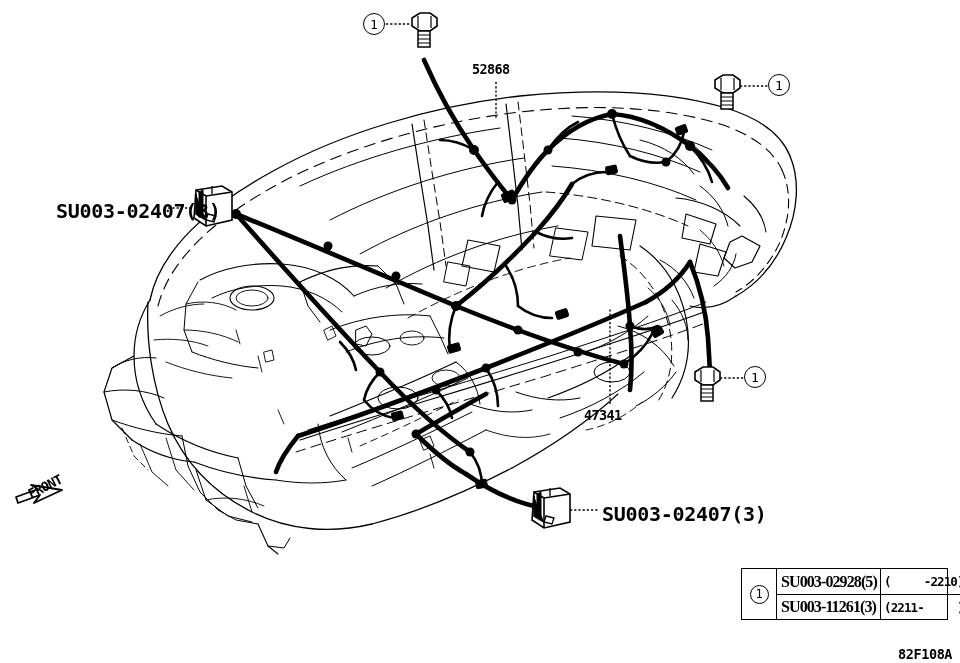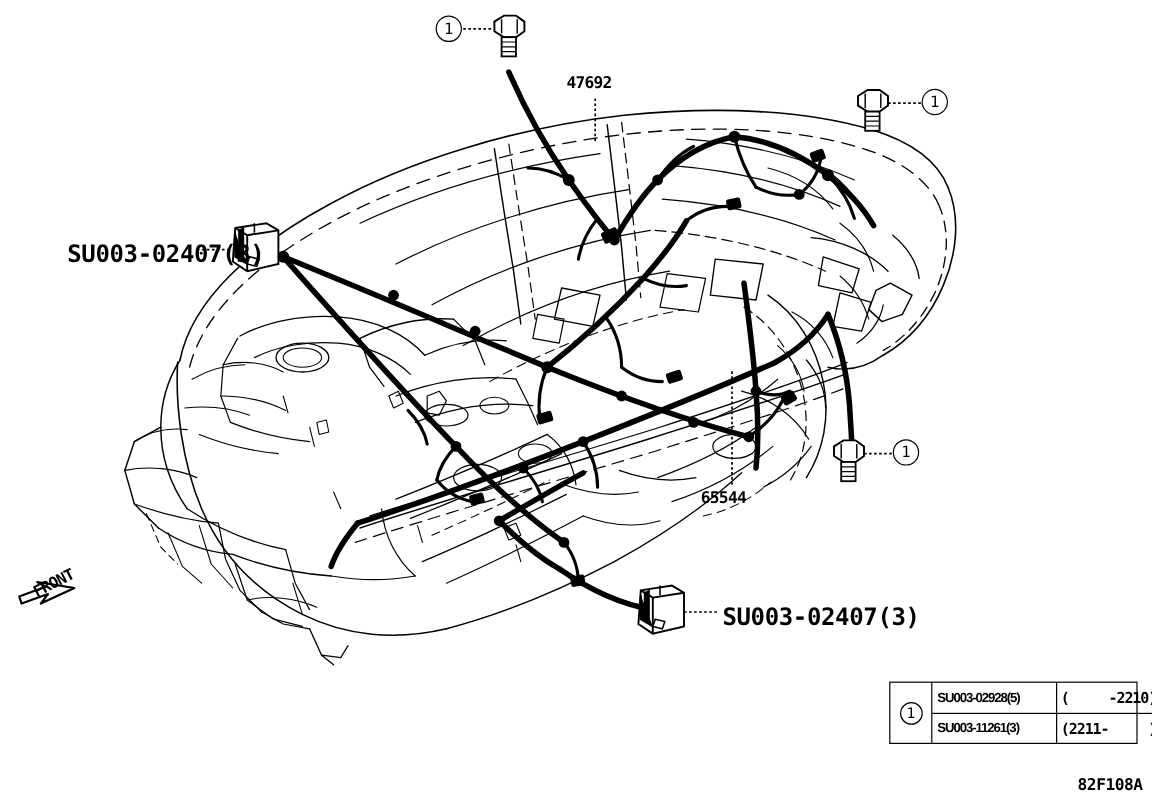--- a/index.html
+++ b/index.html
@@ -106,22 +106,22 @@
   }
   .legend-row + .legend-row { border-top: 1.6px solid #000; }
   .legend-pn {
     flex: 0 0 104px;
     border-right: 1.6px solid #000;
     height: 100%;
     display: flex;
     align-items: center;
     padding-left: 4px;
     box-sizing: border-box;
-    font-family: Liberation Sans, sans-serif;
-    font-size: 11px;
+    font-family: Liberation Serif, serif;
+    font-size: 16px;
     font-weight: bold;
     letter-spacing: -0.9px;
     white-space: nowrap;
   }
   .legend-range {
     flex: 1 1 auto;
     height: 100%;
     display: flex;
     align-items: center;
     padding-left: 3px;
@@ -439,23 +439,23 @@
 
     <g transform="translate(8,476)">
       <path d="M54 14 L26 27 L32 19 L10 27 L8 21 L30 13 L23 9 Z" fill="#fff" stroke="#000" stroke-width="1.8" stroke-linejoin="round"></path>
     </g>
   </svg>
 
   <div class="lbl lbl-partno" id="lbl-su-left">SU003-02407(3)</div>
 
   <div class="lbl lbl-partno" id="lbl-su-bottom">SU003-02407(3)</div>
 
-  <div class="lbl" id="lbl-82161">47692</div>
-
-  <div class="lbl" id="lbl-82162">65544</div>
+  <div class="lbl" id="lbl-82161">52868</div>
+
+  <div class="lbl" id="lbl-82162">47341</div>
 
   <div class="lbl" id="lbl-front">FRONT</div>
 
   <div class="lbl" id="lbl-figid">82F108A</div>
 
   <div class="callout" id="callout-1">1</div>
   <div class="callout" id="callout-2">1</div>
   <div class="callout" id="callout-3">1</div>
 
   <div id="legend-table">

